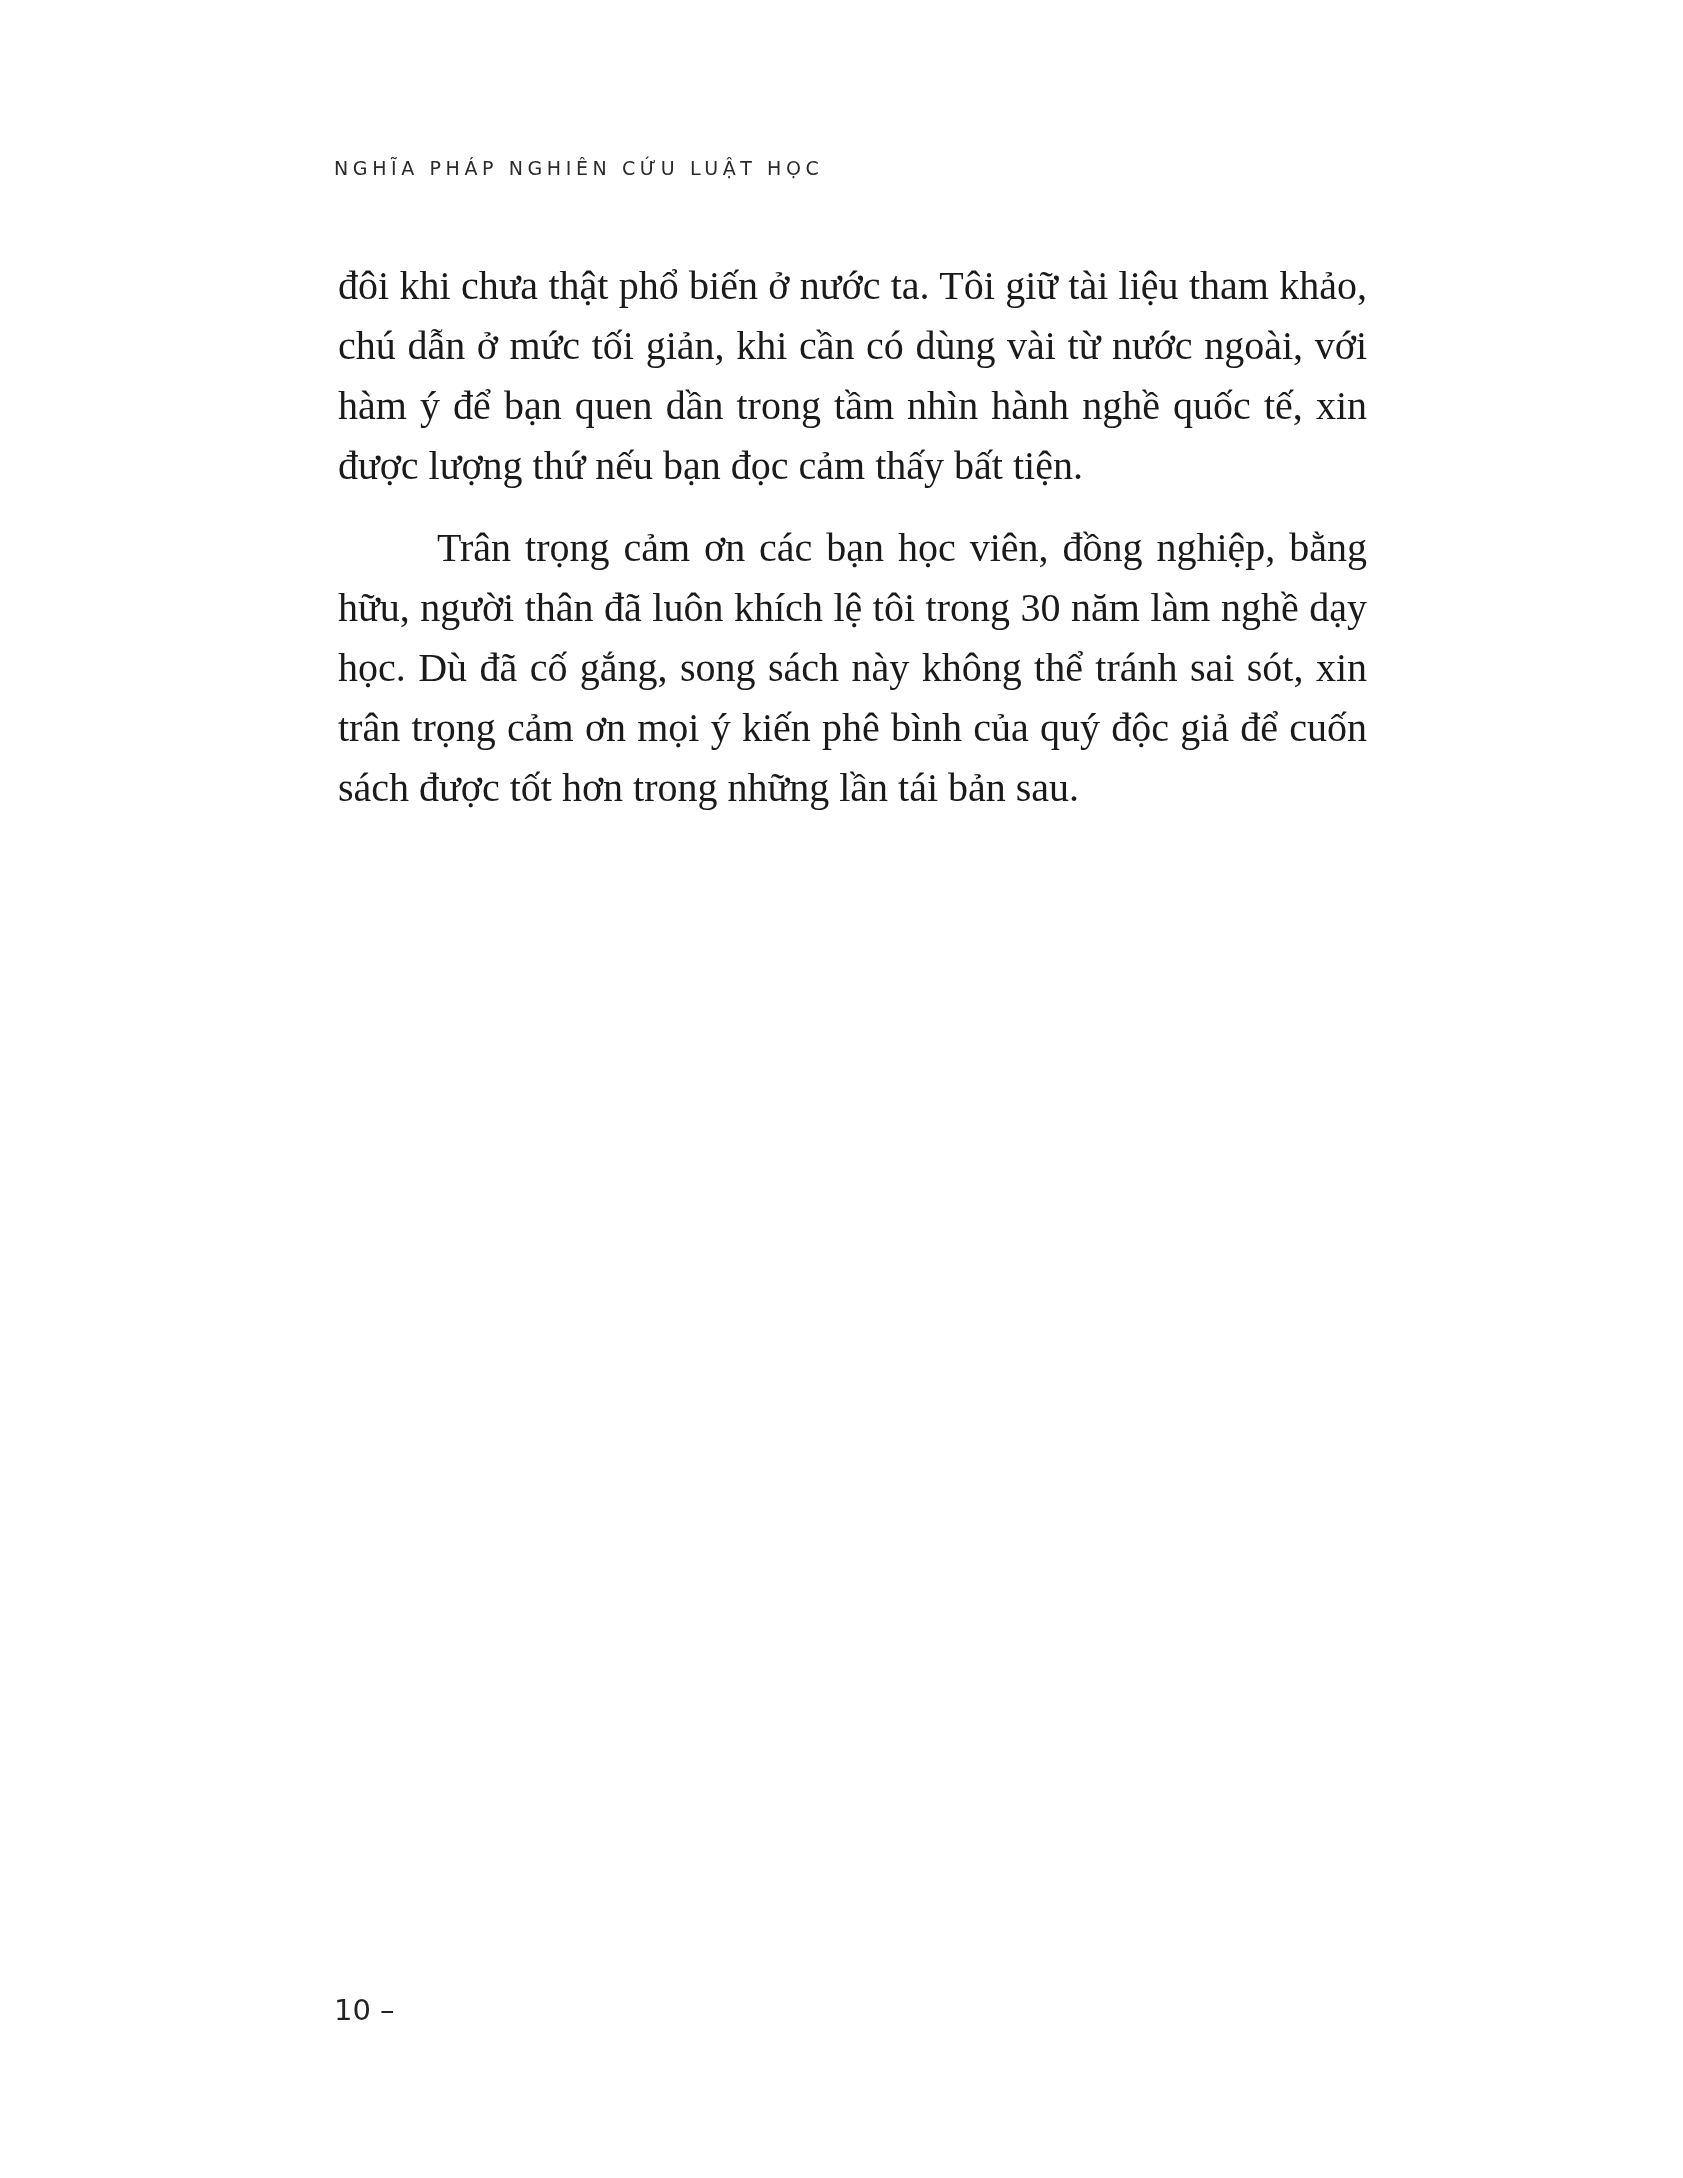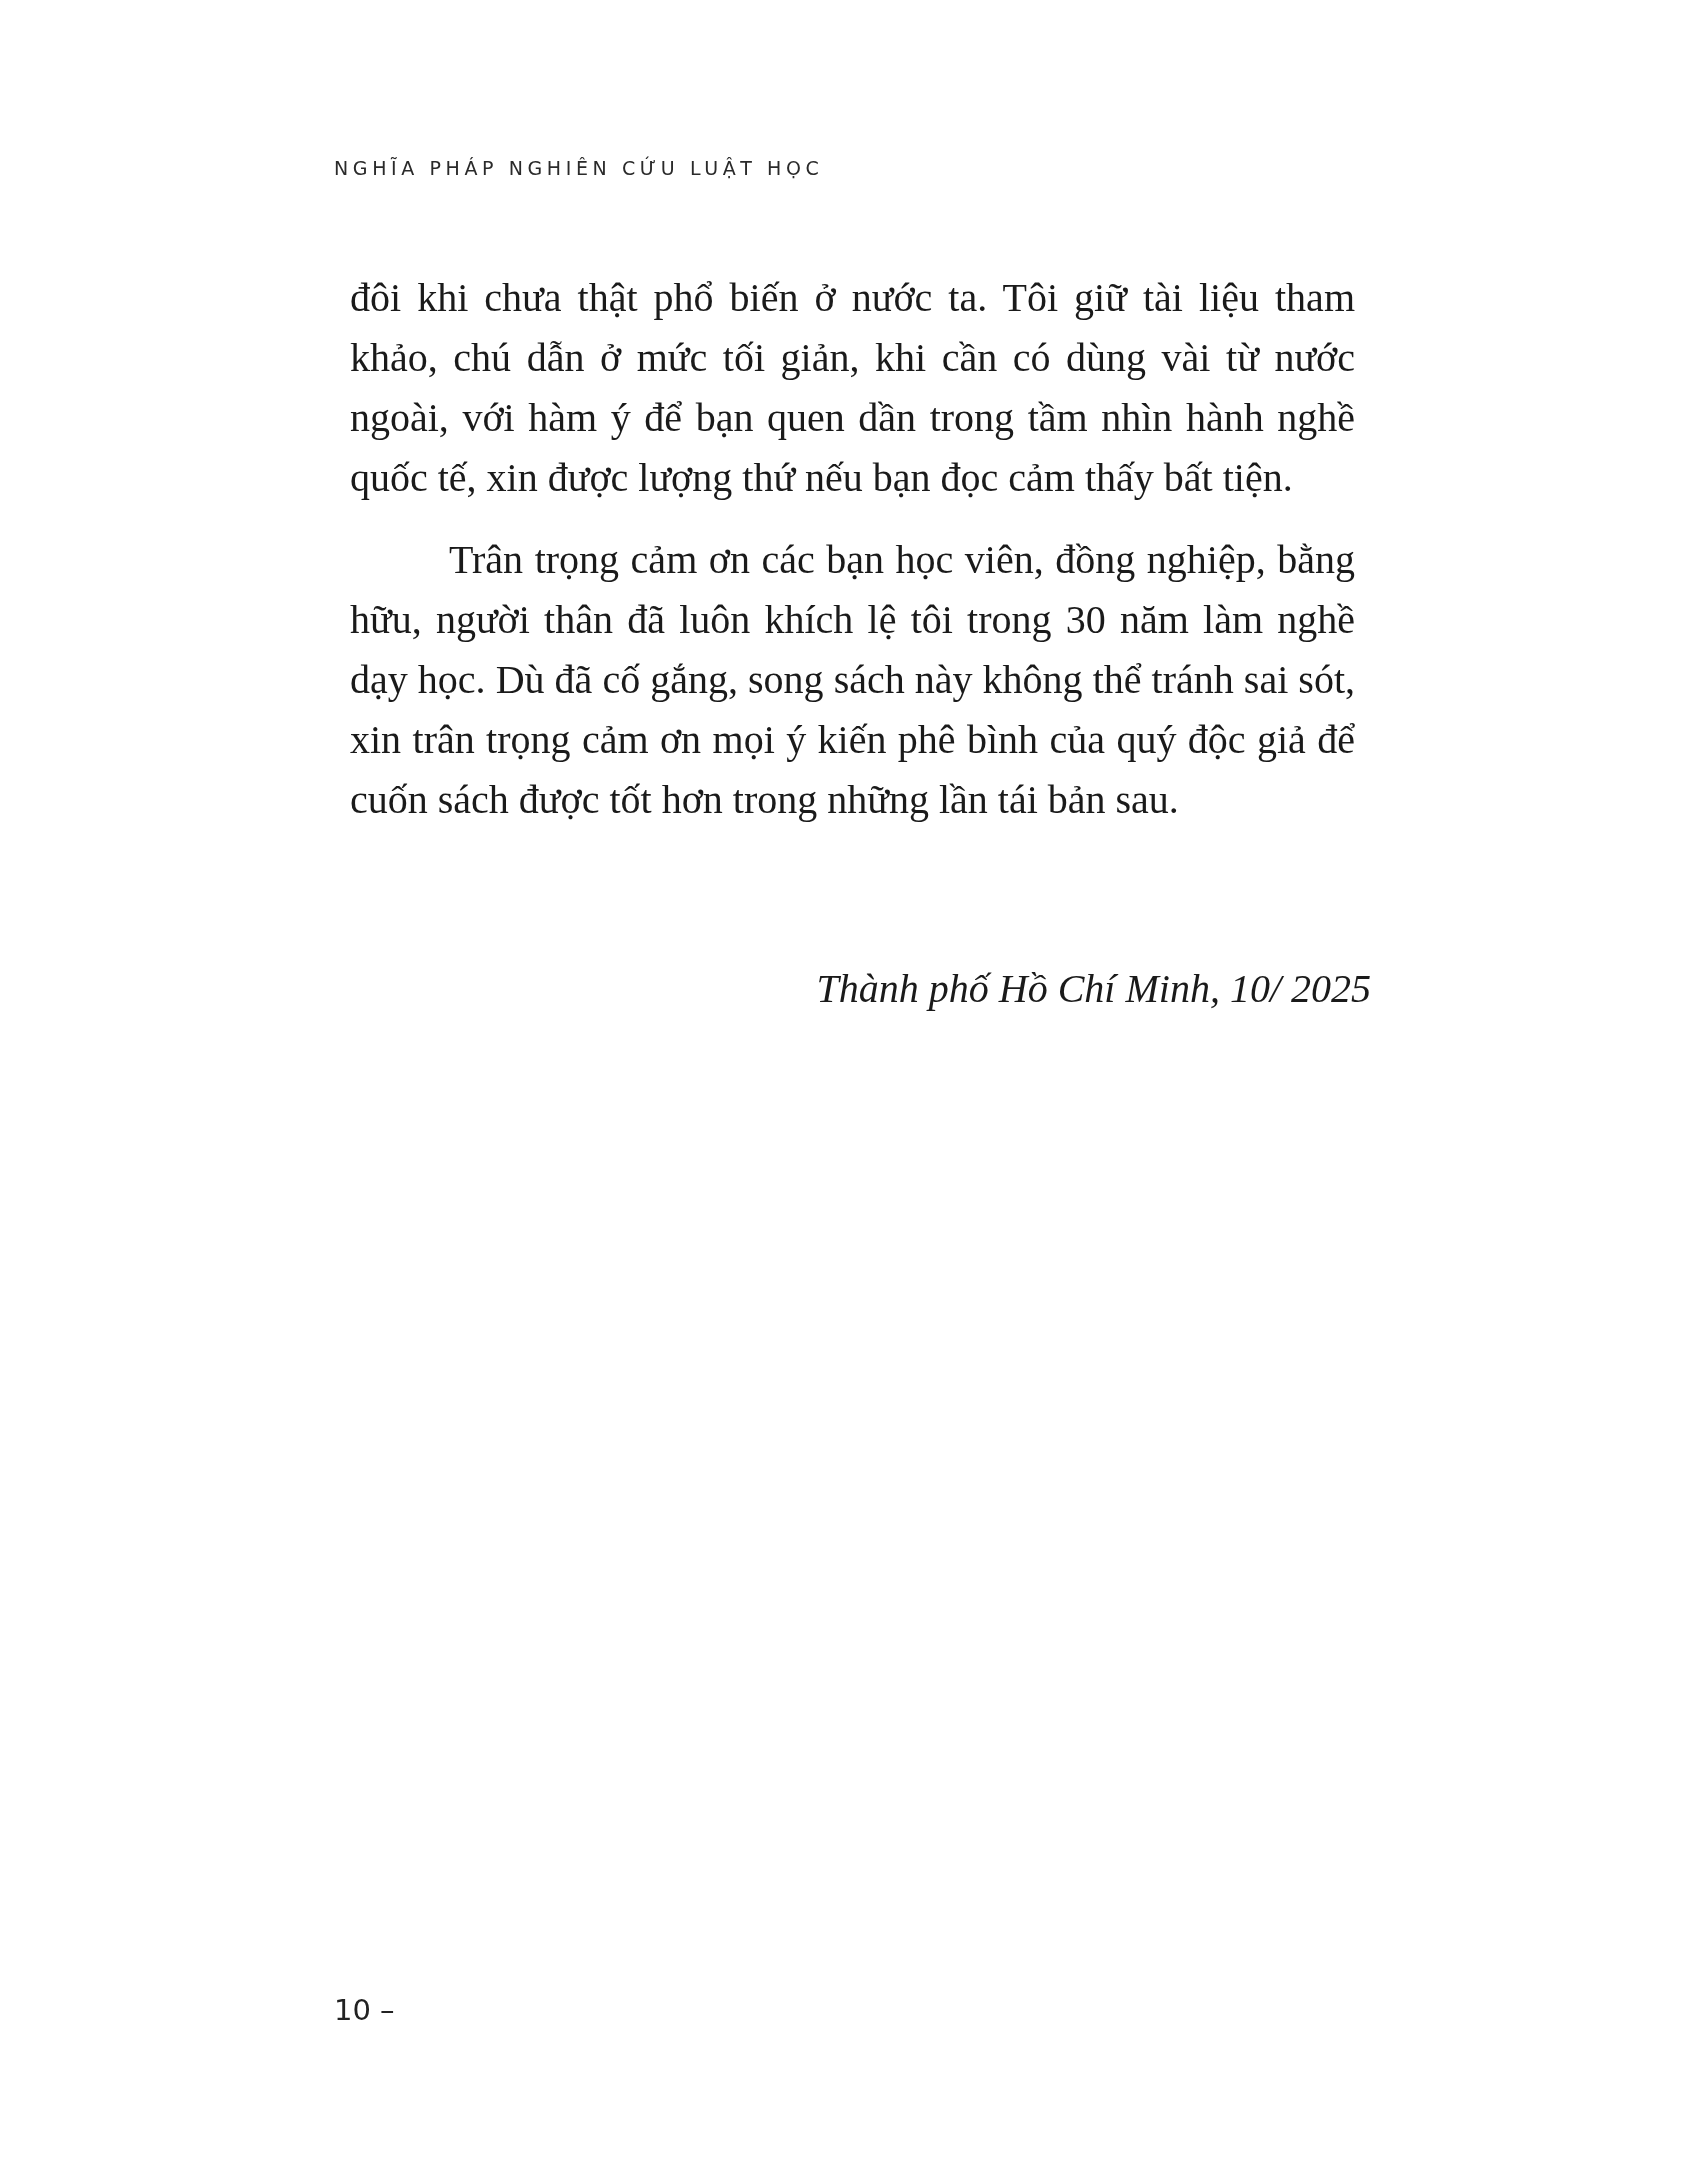--- a/index.html
+++ b/index.html
@@ -7,21 +7,21 @@
     .running-header {
       position: absolute; left: 334px; top: 156px; width: 693px;
       font-family: "DejaVu Sans", sans-serif; font-size: 19px; font-weight: normal;
       letter-spacing: 4.6px; color: #2a2a2a; white-space: nowrap; line-height: 24px;
     }
     .body-text {
       position: absolute; left: 334px; top: 252px; width: 1037px;
       font-family: "Liberation Serif", serif; font-size: 40px; line-height: 60px;
       color: #1a1a1a;
     }
-    .para { margin: 16px; text-align: justify; }
+    .para { margin: 4px; text-align: justify; }
     .para + .para { margin-top: 22px; }
     .para.indent { text-indent: 99px; }
     .signature {
       position: absolute; left: 334px; top: 960px; width: 1037px; text-align: right;
       font-family: "Liberation Serif", serif; color: #1a1a1a;
     }
     .sig-place { font-style: italic; font-size: 40px; line-height: 57px; }
     .sig-name { font-size: 38px; line-height: 59px; letter-spacing: 0.5px; }
     .page-footer {
       position: absolute; left: 334px; top: 1994px;
@@ -33,17 +33,16 @@
 <body>
 
 <div class="running-header">NGHĨA PHÁP NGHIÊN CỨU LUẬT HỌC</div>
 
 <div class="body-text">
   <p class="para">đôi khi chưa thật phổ biến ở nước ta. Tôi giữ tài liệu tham khảo, chú dẫn ở mức tối giản, khi cần có dùng vài từ nước ngoài, với hàm ý để bạn quen dần trong tầm nhìn hành nghề quốc tế, xin được lượng thứ nếu bạn đọc cảm thấy bất tiện.</p>
   <p class="para indent">Trân trọng cảm ơn các bạn học viên, đồng nghiệp, bằng hữu, người thân đã luôn khích lệ tôi trong 30 năm làm nghề dạy học. Dù đã cố gắng, song sách này không thể tránh sai sót, xin trân trọng cảm ơn mọi ý kiến phê bình của quý độc giả để cuốn sách được tốt hơn trong những lần tái bản sau.</p>
 </div>
 
 <div class="signature">
-  <div class="sig-place">Thành phố Hồ Chí Minh, 10/ 2025</div>
 </div>
 
 <div class="page-footer">10 –</div>
 
 
 </body></html>

